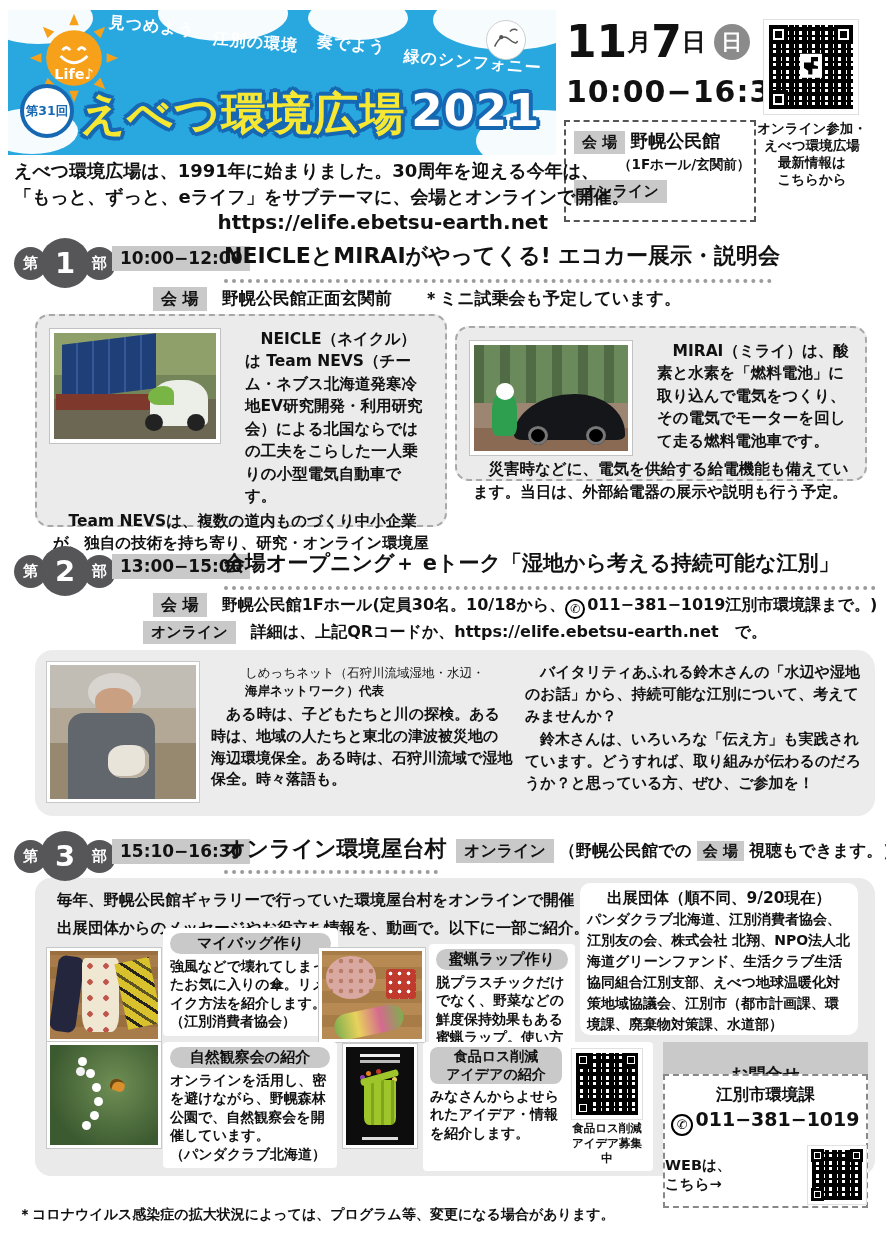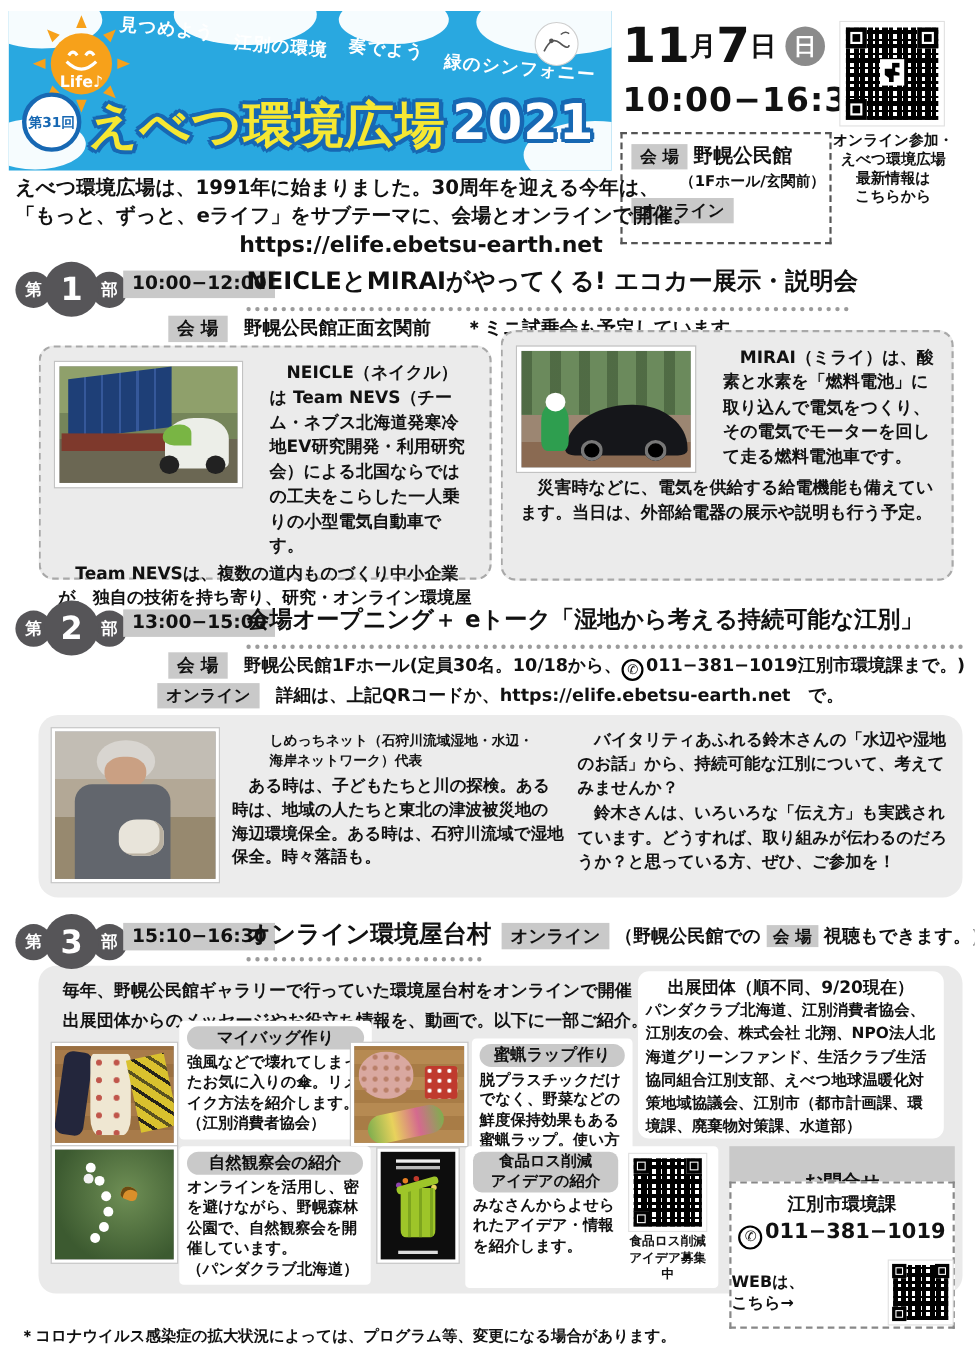--- a/index.html
+++ b/index.html
@@ -180,21 +180,21 @@
       <div class="abs" style="left:1%;top:58%;width:64%;height:15%;background:#7e392c"></div>
       <div class="abs" style="right:5%;bottom:12%;width:36%;height:44%;background:#eceee8;border-radius:45% 40% 12% 12%"></div>
       <div class="abs" style="right:26%;bottom:32%;width:16%;height:18%;background:#79b544;border-radius:60% 40% 0 40%"></div>
       <div class="abs" style="right:33%;bottom:8%;width:11%;height:16%;background:#222;border-radius:50%"></div>
       <div class="abs" style="right:7%;bottom:8%;width:11%;height:16%;background:#222;border-radius:50%"></div>
     </div>
     <div class="jp" style="font-size:15.5px;margin-left:192px">　NEICLE（ネイクル）は Team NEVS（チーム・ネブス北海道発寒冷地EV研究開発・利用研究会）による北国ならではの工夫をこらした一人乗りの小型電気自動車です。</div>
     <div class="jp" style="font-size:15.5px;margin-top:2px">　Team NEVSは、複数の道内ものづくり中小企業が、独自の技術を持ち寄り、研究・オンライン環境屋台村。</div>
   </div>
 
-  <div class="gbox" style="left:455px;top:300px;width:412px;height:228px">
+  <div class="gbox" style="left:455px;top:326px;width:412px;height:155px">
     <div class="photo" style="left:13px;top:13px;width:162px;height:114px">
       <div class="abs" style="inset:0;background:linear-gradient(#6b8a5c 0 55%,#9c8672 55% 78%,#8a6a52 78% 100%)"></div>
       <div class="abs" style="left:0;top:0;width:100%;height:55%;background:repeating-linear-gradient(90deg,rgba(30,50,25,.35) 0 10px,transparent 10px 26px)"></div>
       <div class="abs" style="right:2%;bottom:10%;width:72%;height:44%;background:#15161a;border-radius:55% 45% 8% 8% / 90% 85% 10% 10%"></div>
       <div class="abs" style="right:14%;bottom:6%;width:13%;height:18%;background:#000;border-radius:50%;box-shadow:inset 0 0 0 3px #777"></div>
       <div class="abs" style="right:52%;bottom:6%;width:13%;height:18%;background:#000;border-radius:50%;box-shadow:inset 0 0 0 3px #777"></div>
       <div class="abs" style="left:12%;bottom:14%;width:16%;height:40%;background:#2e9e4f;border-radius:35% 35% 22% 22%"></div>
       <div class="abs" style="left:14%;bottom:48%;width:12%;height:16%;background:#fff;border-radius:50%"></div>
     </div>
     <div class="jp" style="font-size:15.5px;margin-left:184px">　MIRAI（ミライ）は、酸素と水素を「燃料電池」に取り込んで電気をつくり、その電気でモーターを回して走る燃料電池車です。</div>
@@ -222,21 +222,21 @@
 
   <div class="spbox">
     <div class="pf" style="position:relative;flex:0 0 152px;height:140px">
       <div class="abs" style="inset:0;background:linear-gradient(#c2bdb4 0 32%,#b3a896 32% 58%,#97896f 58% 100%)"></div>
       <div class="abs" style="left:26%;top:6%;width:36%;height:28%;background:#d8d5d0;border-radius:50%"></div>
       <div class="abs" style="left:31%;top:17%;width:26%;height:21%;background:#caa083;border-radius:45%"></div>
       <div class="abs" style="left:12%;top:36%;width:60%;height:64%;background:#62666d;border-radius:18% 18% 0 0"></div>
       <div class="abs" style="left:40%;top:60%;width:28%;height:24%;background:#e8e4da;border-radius:40%;box-shadow:inset -4px -2px 0 #b9b0a0"></div>
     </div>
     <div style="flex:0 0 302px">
-      <div class="nw" style="font-size:12.5px;font-weight:700;margin:3px 0 0 34px">しめっちネット（石狩川流域湿地・水辺・</div>
+      <div class="nw" style="font-size:12.5px;font-weight:400;margin:3px 0 0 34px">しめっちネット（石狩川流域湿地・水辺・</div>
       <div class="nw" style="font-size:12.5px;font-weight:700;margin:1px 0 4px 34px">海岸ネットワーク）代表</div>
       <div class="jp" style="font-size:15px">　ある時は、子どもたちと川の探検。ある時は、地域の人たちと東北の津波被災地の海辺環境保全。ある時は、石狩川流域で湿地保全。時々落語も。</div>
     </div>
     <div style="flex:1">
       <div class="jp" style="font-size:15px">　バイタリティあふれる鈴木さんの「水辺や湿地のお話」から、持続可能な江別について、考えてみませんか？</div>
       <div class="jp" style="font-size:15px;margin-top:2px">　鈴木さんは、いろいろな「伝え方」も実践されています。どうすれば、取り組みが伝わるのだろうか？と思っている方、ぜひ、ご参加を！</div>
     </div>
   </div>
 
   <div class="pbadge abs" style="left:14px;top:831px">

